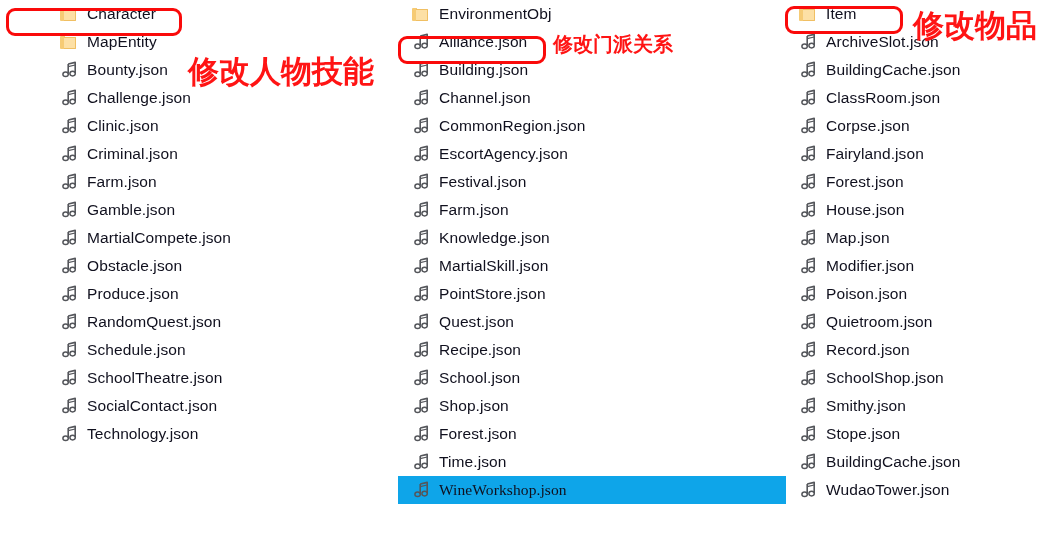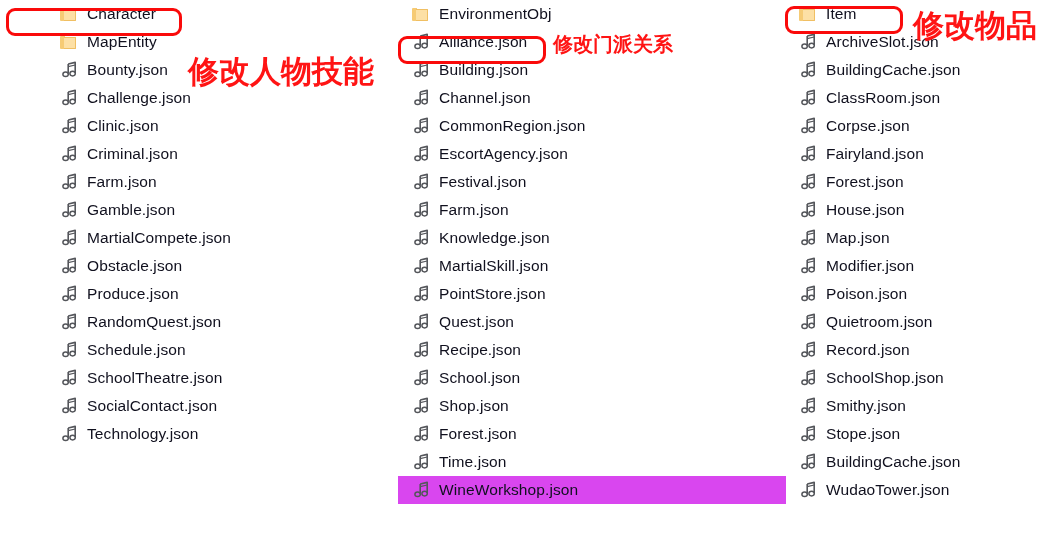--- a/index.html
+++ b/index.html
@@ -33,21 +33,22 @@
   .file-row {
     position: relative;
     height: 28px;
     display: flex;
     align-items: center;
     padding-left: 14px;
     box-sizing: border-box;
     white-space: nowrap;
   }
   .file-row.selected {
-    background: #d946ef;
+    background: #0ea5e9;
+    font-family: Liberation Serif, serif;
   }
   #col-mid .file-row.selected {
     width: 388px;
   }
 
   .row-icon {
     width: 20px;
     height: 20px;
     flex: 0 0 20px;
     margin-right: 7px;

